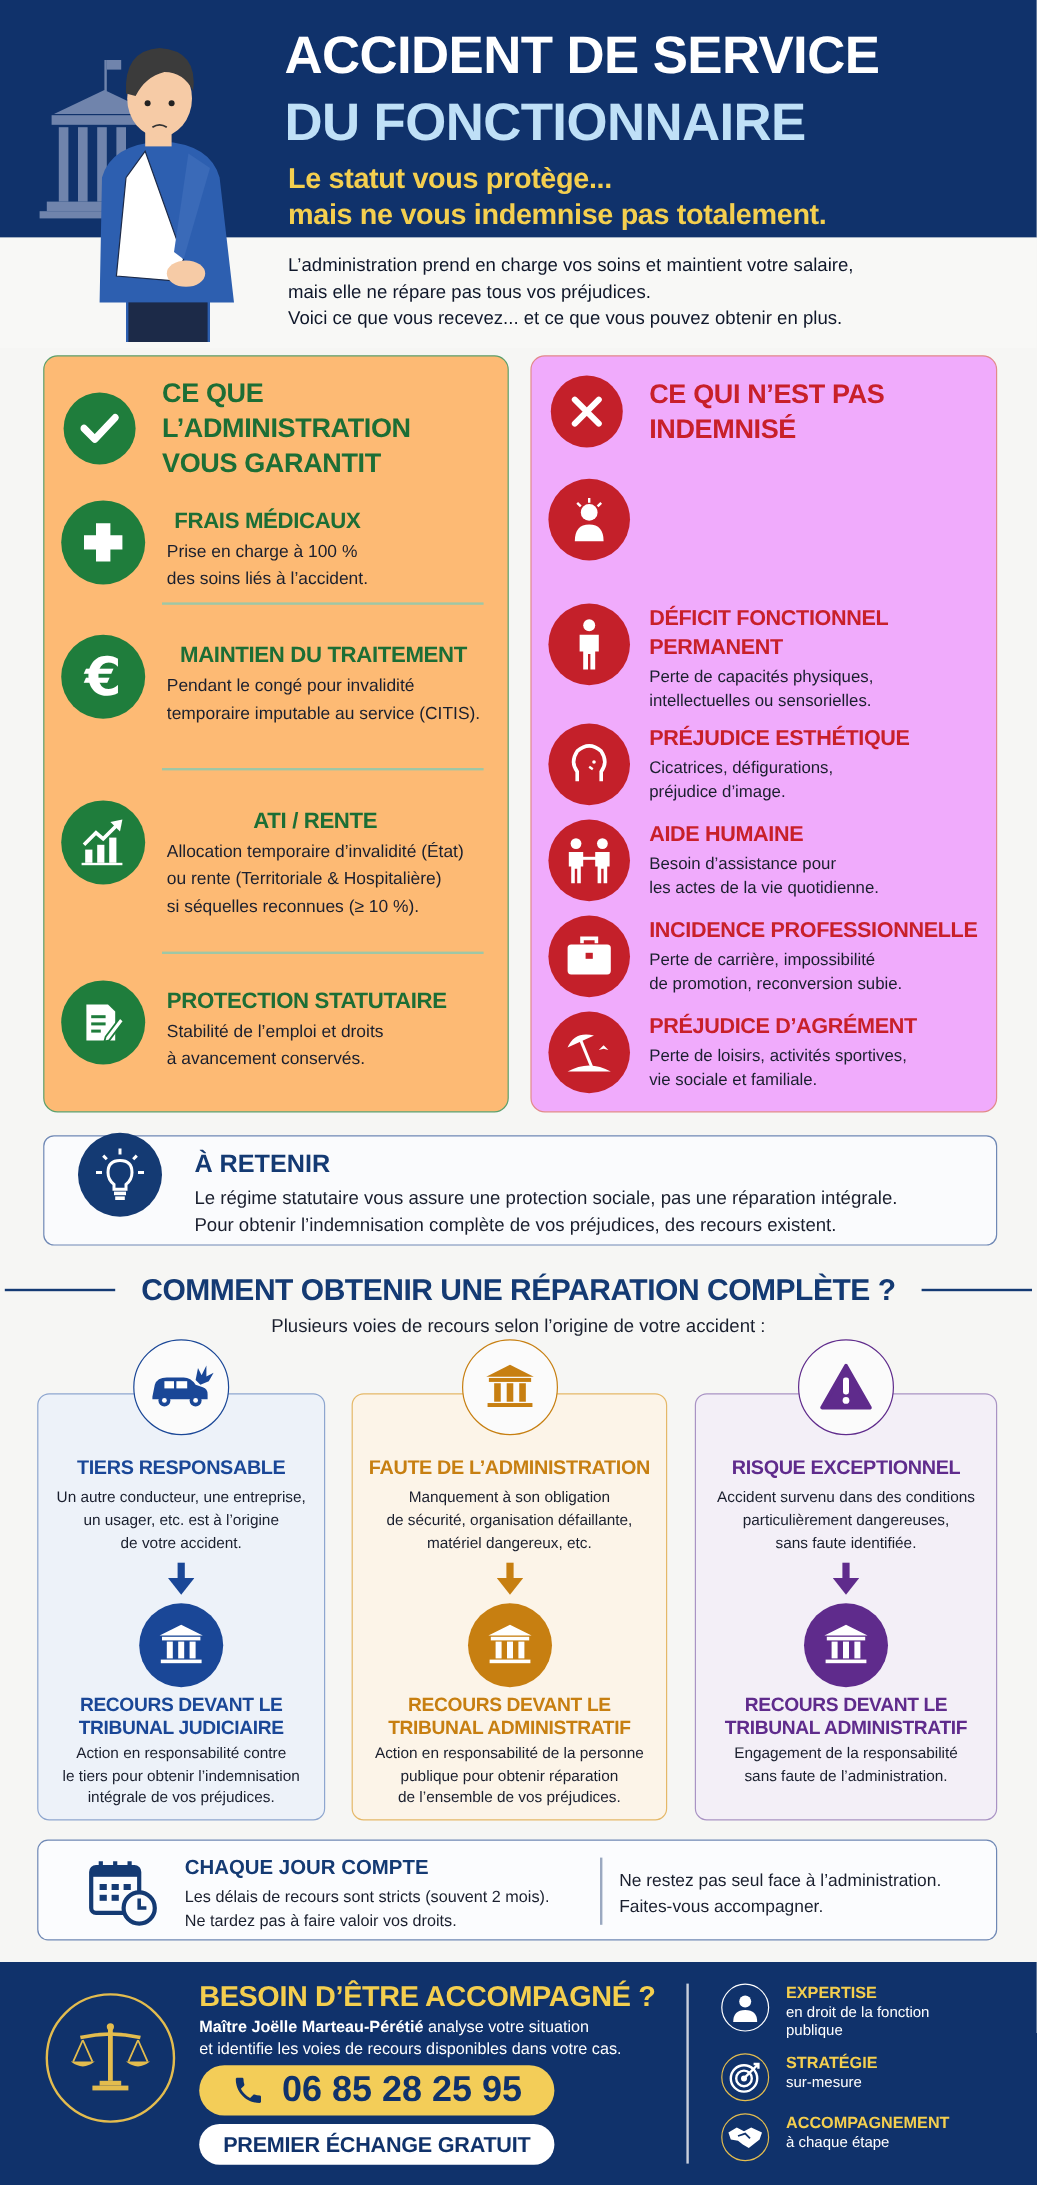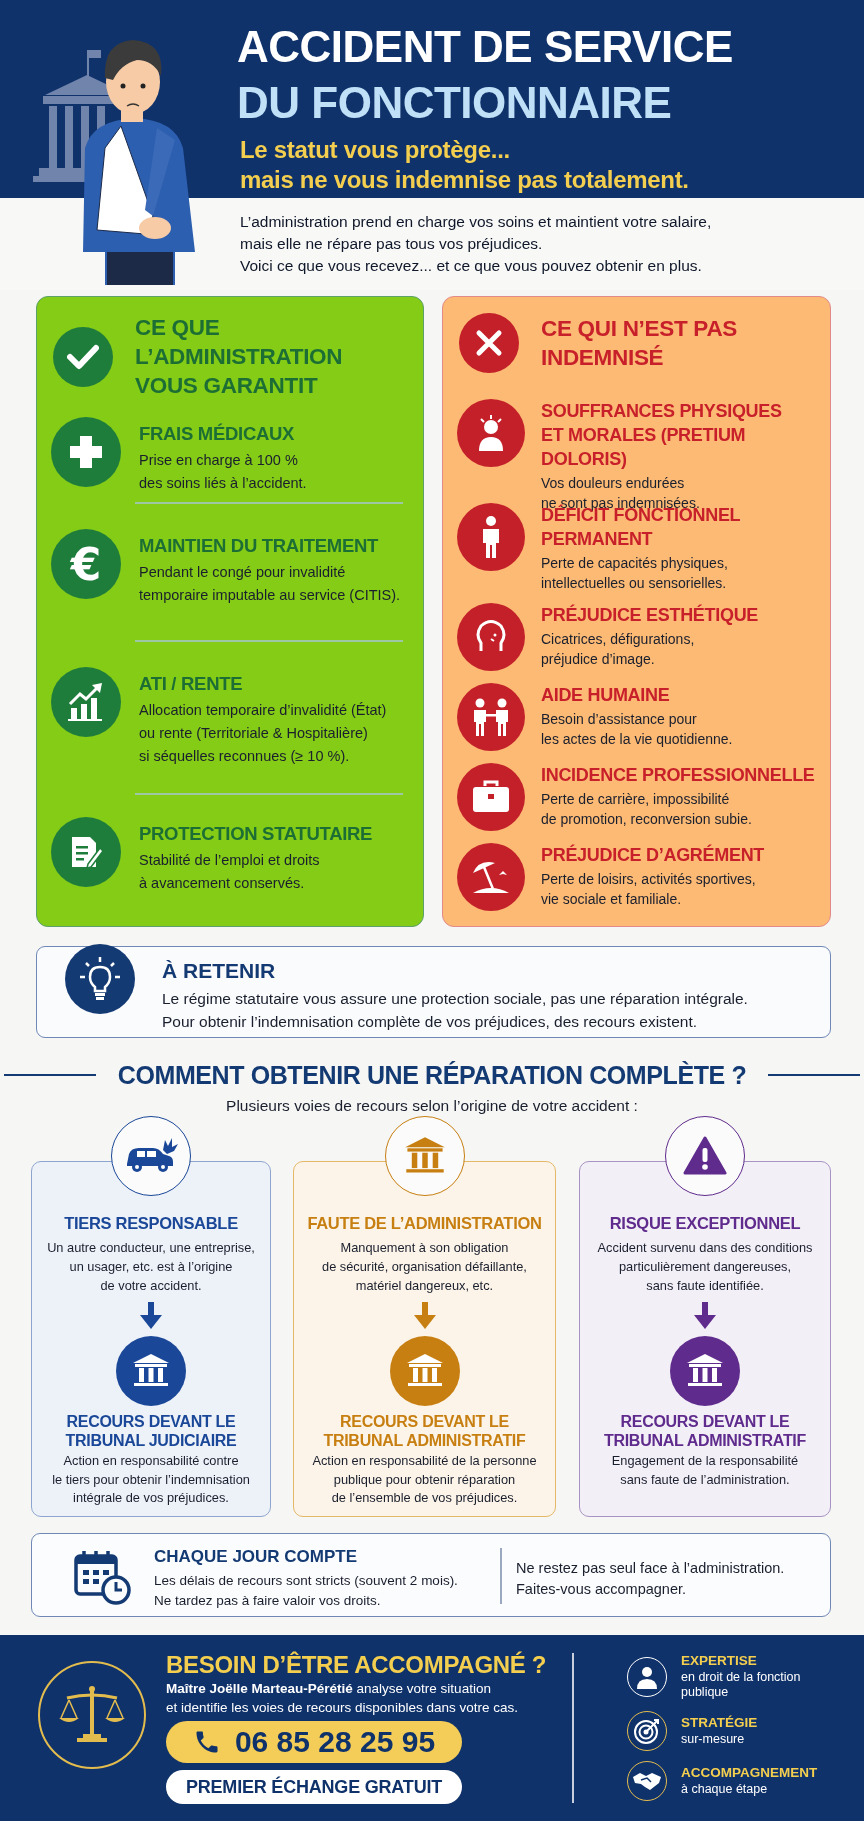--- a/index.html
+++ b/index.html
@@ -13,31 +13,31 @@
   .hero-illus { position: absolute; left: 25px; top: 20px; width: 210px; height: 265px; }
   .title1 { position: absolute; left: 237px; top: 22px; font-size: 44px; color: #ffffff; font-weight: bold; letter-spacing: -0.5px; }
   .title2 { position: absolute; left: 237px; top: 78px; font-size: 44px; color: #bfe0f7; font-weight: bold; letter-spacing: -0.5px; }
   .tag1 { position: absolute; left: 240px; top: 136px; font-size: 24px; color: #f4cf4f; font-weight: bold; letter-spacing: -0.3px; }
   .tag2 { position: absolute; left: 240px; top: 166px; font-size: 24px; color: #f4cf4f; font-weight: bold; letter-spacing: -0.3px; }
   .intro { position: absolute; left: 240px; top: 211px; font-size: 15.5px; line-height: 22px; color: #0f172a; }
   .intro div { white-space: nowrap; }
 
   
   .card { position: absolute; border-radius: 12px; }
-  .card-green { left: 36px; top: 296px; width: 388px; height: 631px; background: #84cc16; border: 1.5px solid #5ca06c; }
-  .card-red { left: 442px; top: 296px; width: 389px; height: 631px; background: #fdba74; border: 1.5px solid #e28a8a; }
+  .card-green { left: 36px; top: 296px; width: 388px; height: 631px; background: #fdba74; border: 1.5px solid #5ca06c; }
+  .card-red { left: 442px; top: 296px; width: 389px; height: 631px; background: #f0abfc; border: 1.5px solid #e28a8a; }
   .card-head { position: absolute; left: 16px; top: 16px; display: flex; align-items: center; }
   .big-circle { width: 60px; height: 60px; border-radius: 50%; display: flex; align-items: center; justify-content: center; flex-shrink: 0; }
   .head-title { margin-left: 22px; font-size: 22.5px; line-height: 29px; font-weight: bold; letter-spacing: -0.3px; }
   .green-t { color: #1c6e35; }
   .red-t { color: #c8202a; }
   .gitem { position: absolute; left: 14px; width: 360px; display: flex; }
   .gitem .ic { width: 70px; height: 70px; border-radius: 50%; background: #1f7d3c; display: flex; align-items: center; justify-content: center; flex-shrink: 0; }
   .gitem .tx { margin-left: 18px; padding-top: 6px; }
-  .gitem .t { font-size: 18.5px; font-weight: bold; color: #1c6e35; letter-spacing: -0.3px; }
+  .gitem .t { font-size: 18.5px; font-weight: bold; color: #1c6e35; letter-spacing: -0.3px; text-align: center; }
   .gitem .d { font-size: 14.5px; line-height: 23px; color: #1a1f2e; margin-top: 4px; }
   .gdiv { position: absolute; left: 98px; width: 268px; height: 1.5px; background: #9ec7a6; }
 
   .ritem { position: absolute; left: 14px; width: 370px; display: flex; }
   .ritem .ic { width: 68px; height: 68px; border-radius: 50%; background: #c4202a; display: flex; align-items: center; justify-content: center; flex-shrink: 0; }
   .ritem .tx { margin-left: 16px; }
   .ritem .t { font-size: 18px; line-height: 24px; font-weight: bold; color: #c8202a; letter-spacing: -0.3px; }
   .ritem .d { font-size: 14px; line-height: 20px; color: #1a1f2e; margin-top: 2px; }
 
   
@@ -79,21 +79,21 @@
   
   .footer { position: absolute; left: 0; top: 1635px; width: 864px; height: 186px; background: #10326b; }
   .scales { position: absolute; left: 38px; top: 26px; width: 108px; height: 108px; border-radius: 50%; border: 2px solid #e3bc4e; display: flex; align-items: center; justify-content: center; }
   .f-t { position: absolute; left: 166px; top: 16px; font-size: 24px; font-weight: bold; color: #f4cf4f; letter-spacing: -0.3px; }
   .f-d { position: absolute; left: 166px; top: 44px; font-size: 13.5px; line-height: 19px; color: #ffffff; white-space: nowrap; }
   .f-d b { font-weight: bold; }
   .phone { position: absolute; left: 166px; top: 86px; width: 296px; height: 42px; border-radius: 21px; background: #f3cd58; display: flex; align-items: center; justify-content: center; color: #10326b; font-size: 30px; font-weight: bold; letter-spacing: 0px; }
   .phone svg { margin-right: 14px; }
   .free { position: absolute; left: 166px; top: 135px; width: 296px; height: 34px; border-radius: 17px; background: #ffffff; display: flex; align-items: center; justify-content: center; color: #10326b; font-size: 18px; font-weight: bold; letter-spacing: -0.2px; }
   .f-sep { position: absolute; left: 572px; top: 18px; width: 1.5px; height: 150px; background: #c8cfdc; }
-  .feat { position: absolute; left: 627px; display: flex; align-items: center; }
+  .feat { position: absolute; left: 601px; display: flex; align-items: flex-start; }
   .feat .fi { width: 40px; height: 40px; border-radius: 50%; border: 1.5px solid #ffffff; display: flex; align-items: center; justify-content: center; flex-shrink: 0; }
   .feat .fi.gold { border-color: #e3bc4e; }
   .feat .ft { margin-left: 14px; }
   .feat .ft .a { font-size: 13.5px; font-weight: bold; color: #f4cf4f; }
   .feat .ft .b { font-size: 12.5px; line-height: 15px; color: #ffffff; margin-top: 2px; }
 </style>
 </head>
 <body>
 
 <div class="hero">
@@ -239,30 +239,20 @@
     </div>
   </div>
 
   <div class="ritem" style="top:102px;">
     <div class="ic">
       <svg width="40" height="40" viewBox="0 0 40 40" fill="#fff">
         <circle cx="20" cy="14" r="7"></circle>
           <path d="M8 38 Q8 24 20 24 Q32 24 32 38 Z"></path>
         <path d="M10 6 l3 3 M20 2 v4 M30 6 l-3 3" stroke="#fff" stroke-width="2"></path>
       </svg>
-    </div>
-    <div class="tx">
-      <div class="t">
-        <div>SOUFFRANCES PHYSIQUES</div>
-        <div>ET MORALES (PRETIUM DOLORIS)</div>
-      </div>
-      <div class="d">
-        <div>Vos douleurs endurées</div>
-        <div>ne sont pas indemnisées.</div>
-      </div>
     </div>
   </div>
 
   <div class="ritem" style="top:206px;">
     <div class="ic">
       <svg width="30" height="44" viewBox="0 0 30 44" fill="#fff">
         <circle cx="15" cy="6" r="5"></circle>
           <path d="M7 14h16v14h-3v15h-4V30h-2v13H10V28H7z"></path>
       </svg>
     </div>

